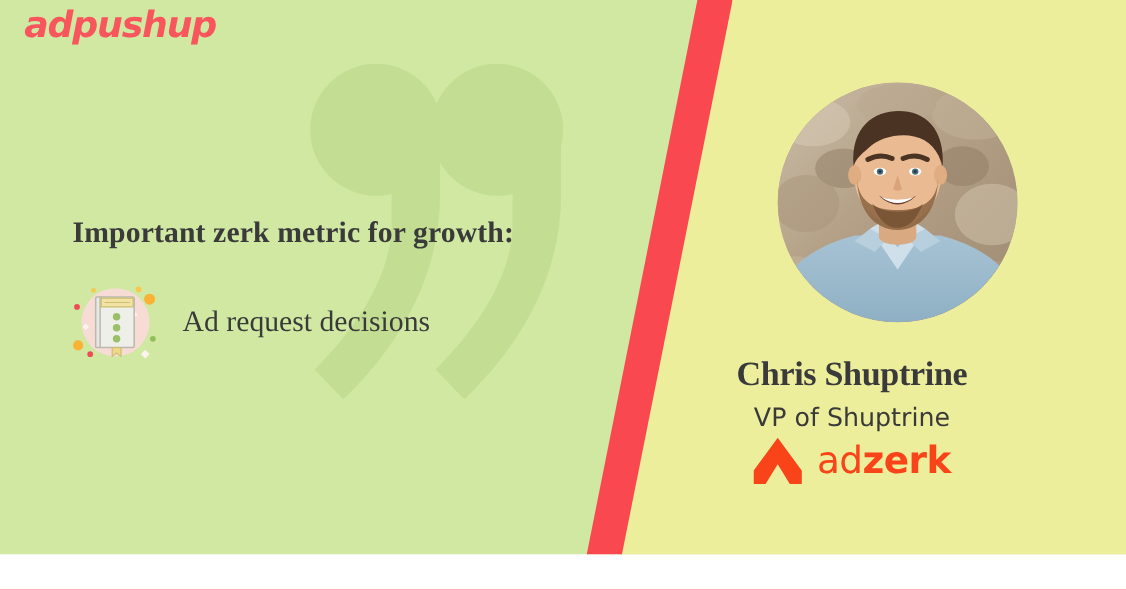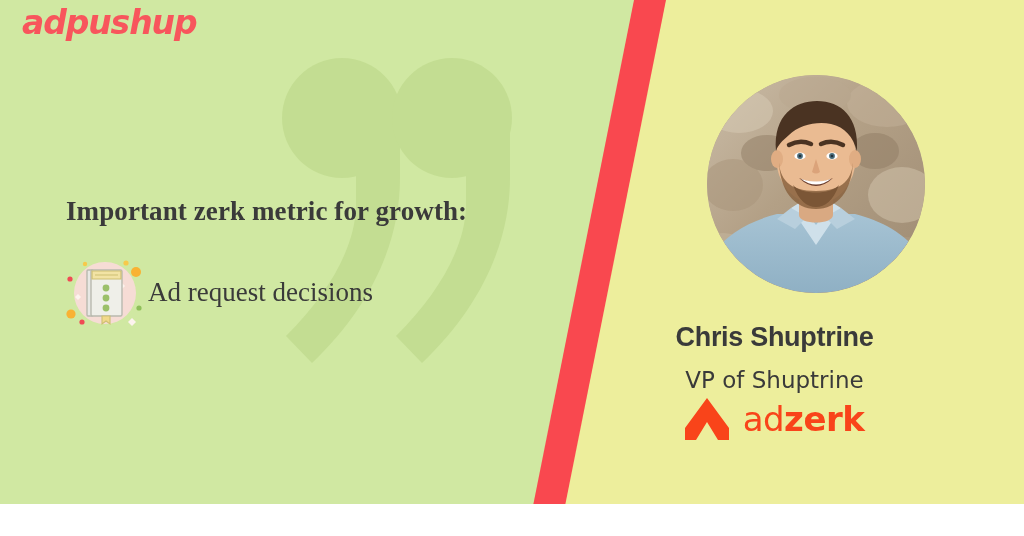--- a/index.html
+++ b/index.html
@@ -87,20 +87,21 @@
     letter-spacing: 0.1px;
     color: #3a3a3a;
     white-space: nowrap;
   }
   .metric-row {
     position: absolute;
     left: 62px;
     top: 250px;
     display: flex;
     align-items: center;
+    gap: 18px;
   }
   .metric-label {
     font-family: "Liberation Serif", "DejaVu Serif", serif;
     font-weight: 400;
     font-size: 27px;
     color: #3a3a3a;
     white-space: nowrap;
     padding-bottom: 2px;
   }
 
@@ -133,23 +134,23 @@
     width: 218px;
     height: 218px;
   }
 
   .person-name {
     position: absolute;
     left: 560px;
     right: 35px;
     top: 322px;
     text-align: center;
-    font-family: Liberation Sans, sans-serif;
+    font-family: Liberation Serif, serif;
     font-weight: 700;
-    font-size: 27px;
+    font-size: 31px;
     letter-spacing: -0.3px;
     color: #3a3a3a;
     white-space: nowrap;
   }
   .person-role {
     position: absolute;
     left: 560px;
     right: 35px;
     top: 367px;
     text-align: center;

